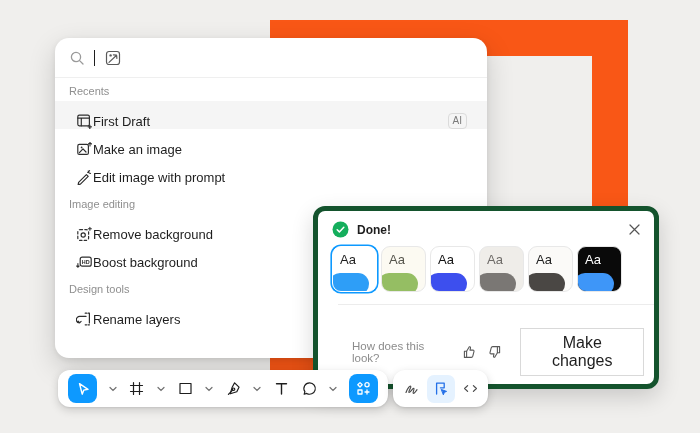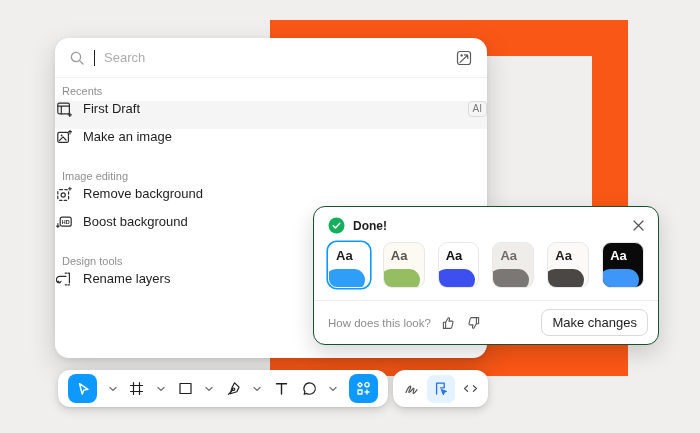--- a/index.html
+++ b/index.html
@@ -31,63 +31,63 @@
   }
   .caret { width:1px; height:16px; background:#1E1E1E; }
   .placeholder { font-size:13px; color:#ACACAC; flex:1; }
   .img-search-btn { display:flex; align-items:center; cursor:pointer; }
   .tabs-row { display:flex; align-items:center; gap:18px; padding:9px 14px 7px; }
   .tab { font-size:12px; color:#4D4D4D; padding:4px 0; cursor:pointer; }
   .tab.active {
     background:#F0F0F0; border-radius:6px; padding:4px 9px;
     font-weight:bold; color:#111;
   }
-  .section-label { font-size:11px; color:#8F8F8F; padding:7px 7px 4px; }
+  .section-label { font-size:11px; color:#8F8F8F; padding:7px 14px 4px; }
   .row {
-    height:28px; display:flex; align-items:flex-start; gap:10px;
-    padding:0 0; font-size:13px; cursor:pointer;
+    height:28px; display:flex; align-items:flex-end; 
+    padding:0 20px; font-size:13px; cursor:pointer;
   }
   .row.hl { background:#F5F5F5; }
   .ric { width:18px; display:flex; justify-content:center; }
   .rlabel { flex:1; }
   .ai-badge {
     font-size:10px; color:#7A7A7A; border:1px solid #DBDBDB;
     border-radius:4px; padding:1px 4px; line-height:12px;
   }
 
   
   .done-popup {
     position:absolute; left:313px; top:206px; width:346px; z-index:3;
-    background:#fff; border-radius:12px; border:1px solid #14532d;
+    background:#fff; border-radius:12px; border:5px solid #14532d;
     box-shadow:0 8px 22px rgba(0,0,0,.16);
   }
   .dp-header { display:flex; align-items:center; gap:8px; padding:10px 12px 6px 14px; }
   .dp-title { font-size:12px; font-weight:bold; flex:1; }
   .dp-close { cursor:pointer; padding:2px; display:flex; }
-  .swatch-row { display:flex; gap:13px; padding:2px 14px 12px;font-weight:bold; }
+  .swatch-row { display:flex; gap:4px; padding:2px 14px 12px; }
   .swatch {
     position:relative; width:45px; height:46px; border-radius:9px;
     border:1px solid #E8E8E8; overflow:hidden; cursor:pointer; background:#fff;
   }
   .swatch.selected { border:1.5px solid #fff; box-shadow:0 0 0 1.6px #0D99FF; }
   .swatch .aa { position:absolute; top:5px; left:7px; font-size:13px; }
   .swatch .pill {
     position:absolute; left:-4px; bottom:-4px; width:40px; height:22px;
     border-radius:11px;
   }
   .dp-footer {
     display:flex; align-items:center; gap:8px;
-    border-top:1px solid #ECECEC; padding:8px 10px 8px 14px;
+    border-top:1px solid #ECECEC; padding:23px 10px 8px 14px;margin-left:20px;
   }
   .dp-question { font-size:11.5px; color:#8C8C8C; }
   .thumb { cursor:pointer; display:flex; padding:2px; }
   .dp-spacer { flex:1; }
   .make-changes-btn {
-    font-size:13px; font-weight:500; color:#1E1E1E; background:#fff;
-    border:1px solid #D9D9D9; border-radius:8px; padding:5px 10px; cursor:pointer;
+    font-size:16px; font-weight:500; color:#1E1E1E; background:#fff;
+    border:1px solid #D9D9D9; border-radius:0; padding:5px 10px; cursor:pointer;
   }
 
   
   .toolbar {
     position:absolute; top:370px; height:37px; z-index:4;
     background:#fff; border-radius:12px; display:flex; align-items:center;
     box-shadow:0 3px 10px rgba(0,0,0,.16), 0 1px 2px rgba(0,0,0,.08);
   }
   .toolbar.left { left:58px; width:330px; justify-content:space-between; padding:0 10px; }
   .toolbar.right { left:393px; width:95px; justify-content:center; gap:7px; padding:0 8px; }
@@ -104,21 +104,20 @@
 <div class="search-panel">
 
   <div class="search-row">
     <span>
       <svg width="16" height="16" viewBox="0 0 16 16" fill="none" stroke="#9A9A9A" stroke-width="1.3" stroke-linecap="round">
         <circle cx="7" cy="7" r="4.6"></circle>
           <path d="M10.6 10.6 L14 14"></path>
       </svg>
     </span>
     <span class="caret"></span>
-    <span class="placeholder">Search</span>
     <span class="img-search-btn">
       <svg width="18" height="18" viewBox="0 0 18 18" fill="none" stroke="#5A5A5A" stroke-width="1.2" stroke-linecap="round" stroke-linejoin="round">
         <rect x="2.5" y="2.5" width="13" height="13" rx="2.5"></rect>
         <circle cx="6.6" cy="6.4" r="1.2" fill="#5A5A5A" stroke="none"></circle>
         <path d="M5 13.4 L12.6 6.2 M12.6 6.2 l.3 3.2 M12.6 6.2 l-3.2-.3"></path>
       </svg>
     </span>
   </div>
 
 
@@ -141,20 +140,29 @@
       <svg width="16" height="16" viewBox="0 0 16 16" fill="none" stroke="#2F2F2F" stroke-width="1.2" stroke-linecap="round" stroke-linejoin="round">
         <rect x="1.8" y="3.4" width="10.6" height="10" rx="1.5"></rect>
         <path d="M3.4 11.6 L7 7.8 L10 11"></path>
         <circle cx="5.6" cy="6.4" r="0.9" fill="#2F2F2F" stroke="none"></circle>
         <path d="M14 5 V1.6 M12.5 3 L14 1.6 L15.5 3" stroke-width="1.1"></path>
       </svg>
     </span>
     <span class="rlabel">Make an image</span>
   </div>
 
+  <div class="row">
+    <span class="ric">
+      <svg width="16" height="16" viewBox="0 0 16 16" fill="none" stroke="#2F2F2F" stroke-width="1.2" stroke-linecap="round" stroke-linejoin="round">
+        <path d="M2.6 13.4 L10.4 5.6 l1.8 1.8 L4.4 15.2 L2.2 15.6 Z"></path>
+        <path d="M12.2 2 l.5 1.5 M14.6 4.4 l-1.5-.5 M13.6 1.6 l-1.9 1.9" stroke-width="1.1"></path>
+      </svg>
+    </span>
+    <span class="rlabel">Edit image with prompt</span>
+  </div>
 
   <div class="section-label" style="margin-top:6px">Image editing</div>
 
   <div class="row">
     <span class="ric">
       <svg width="16" height="16" viewBox="0 0 16 16" fill="none" stroke="#2F2F2F" stroke-width="1.2" stroke-linecap="round" stroke-linejoin="round">
         <rect x="1.8" y="3.6" width="10.8" height="10.8" rx="2.4" stroke-dasharray="2.4 2.2"></rect>
         <circle cx="7.2" cy="9" r="2.1"></circle>
         <path d="M13.9 1.2 v3 M12.4 2.7 h3" stroke-width="1.1"></path>
       </svg>

